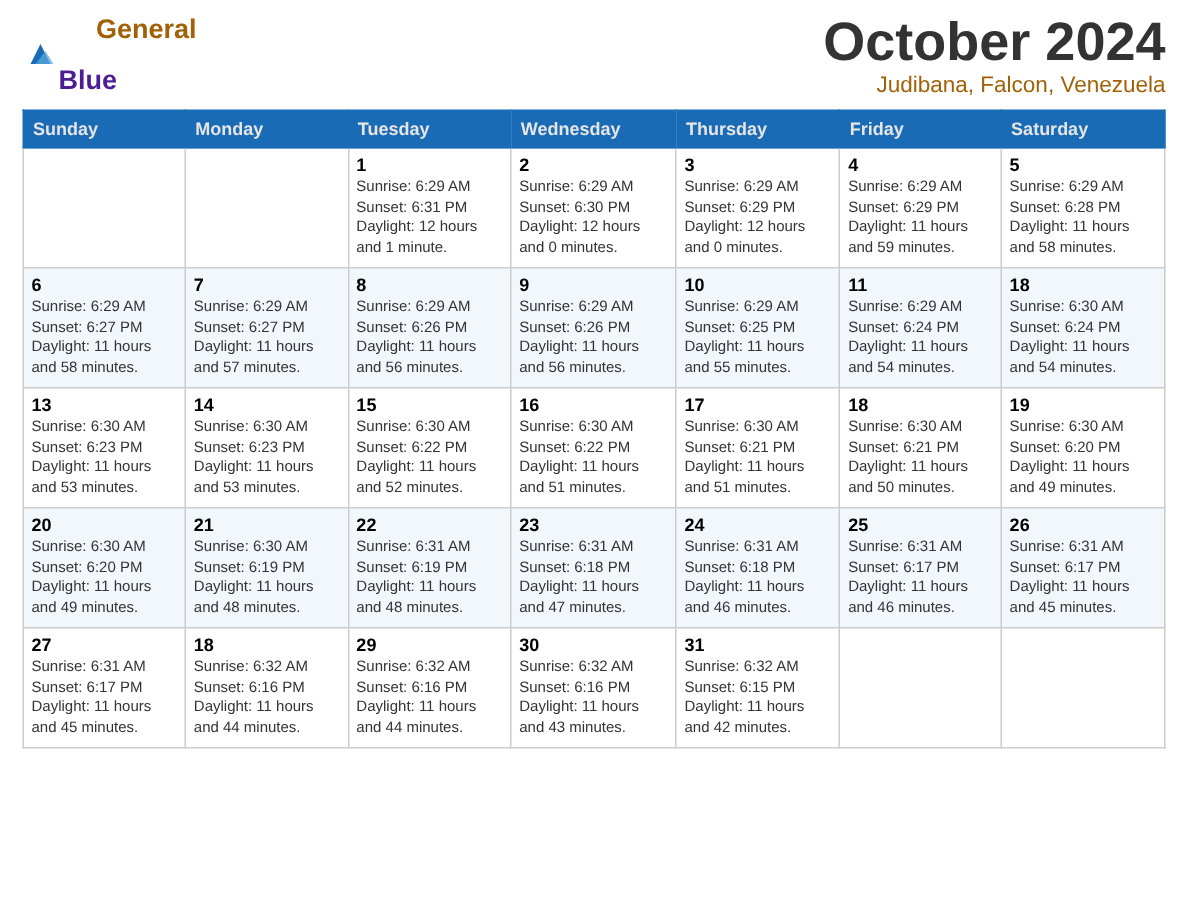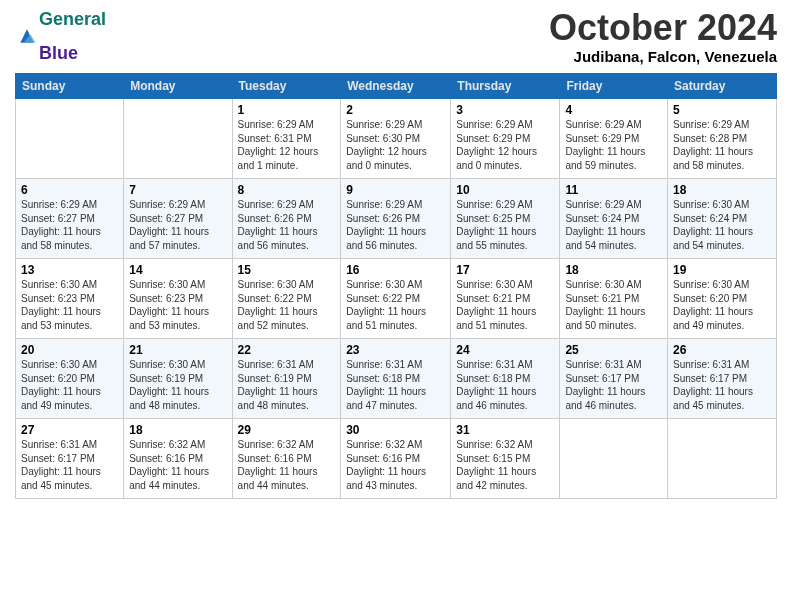--- a/index.html
+++ b/index.html
@@ -26,21 +26,22 @@
       gap: 2px;
     }
     .logo-text {
       display: flex;
       flex-direction: column;
       line-height: 1.1;
     }
     .logo-general {
       font-size: 18px;
       font-weight: bold;
-      color: #0f766e;
+      color: #a16207;
+      margin-left: 25px;
     }
     .logo-blue {
       font-size: 18px;
       font-weight: bold;
       color: #4c1d95;
       margin-top: 14px;
     }
     .logo-icon {
       width: 20px;
       height: 20px;
@@ -51,23 +52,22 @@
       text-align: right;
     }
     .month-title {
       font-size: 36px;
       font-weight: bold;
       color: #333;
       line-height: 1;
     }
     .location {
       font-size: 15px;
-      color: #000000;
+      color: #a16207;
       margin-top: 2px;
-      font-weight: bold;
     }
     .calendar {
       width: 100%;
       border-collapse: collapse;
       font-size: 10.5px;
     }
     .calendar th {
       background: #1a6bb5;
       color: #e5e5e5;
       text-align: left;

